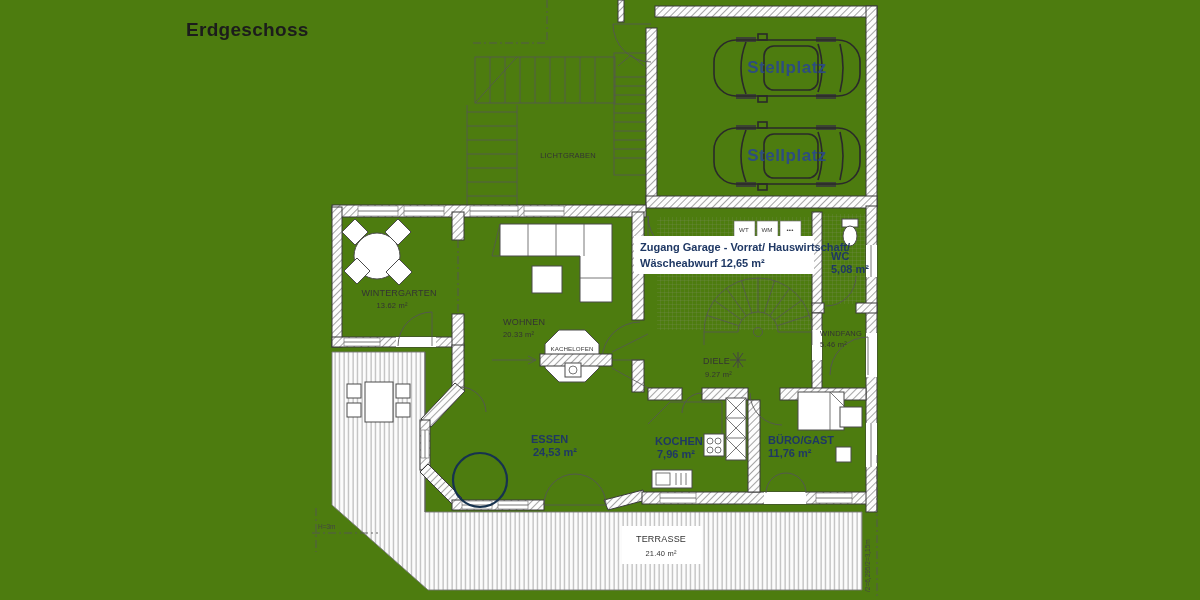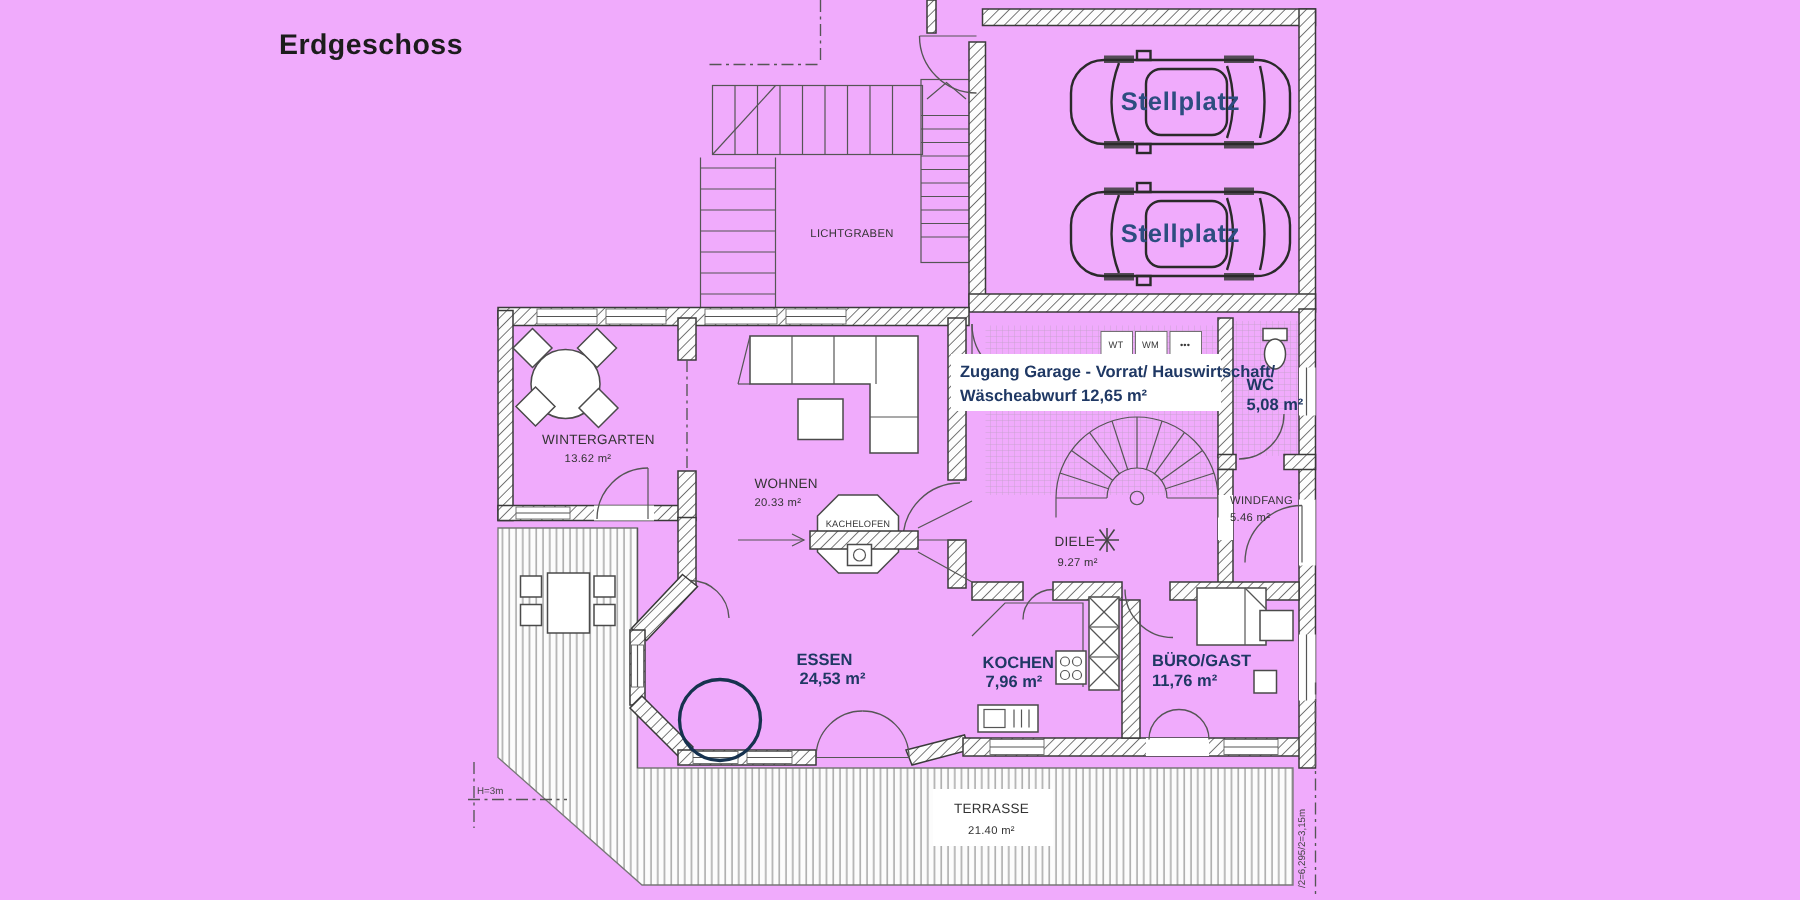--- a/index.html
+++ b/index.html
@@ -1,16 +1,16 @@
 <!DOCTYPE html>
 <html><head>
 <meta charset="utf-8">
 <style>
   html,body{margin:0;padding:0;background:#ffffff;}
-  #stage{position:relative;width:1200px;height:600px;background:#f0abfc;overflow:hidden;}
+  #stage{position:relative;width:1200px;height:600px;background:#4d7c0f;overflow:hidden;}
   svg{position:absolute;left:0;top:0;}
   text{font-family:"Liberation Sans",sans-serif;fill:#2e2e2e;}
   .t-title{font-size:19px;font-weight:600;fill:#1c1c1c;letter-spacing:.3px;}
   .t-plan{font-size:9px;letter-spacing:.2px;fill:#333;}
   .t-plan-sm{font-size:7.5px;letter-spacing:.2px;fill:#333;}
   .t-plan-xs{font-size:6.2px;letter-spacing:.1px;fill:#3a3a3a;}
   .t-blue{font-size:11px;font-weight:700;fill:#1f3864;}
   .t-stellplatz{font-size:17px;font-weight:600;fill:#2d4d80;letter-spacing:.5px;}
   .t-dim{font-size:6.5px;fill:#444;}
   .wall{fill:url(#hatch);stroke:#3a3a3a;stroke-width:1;}

